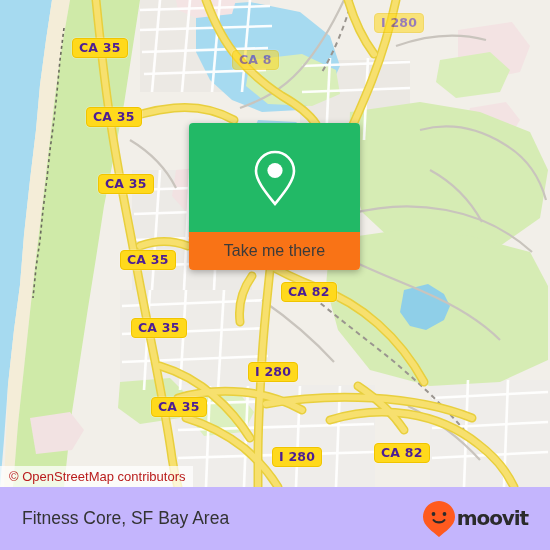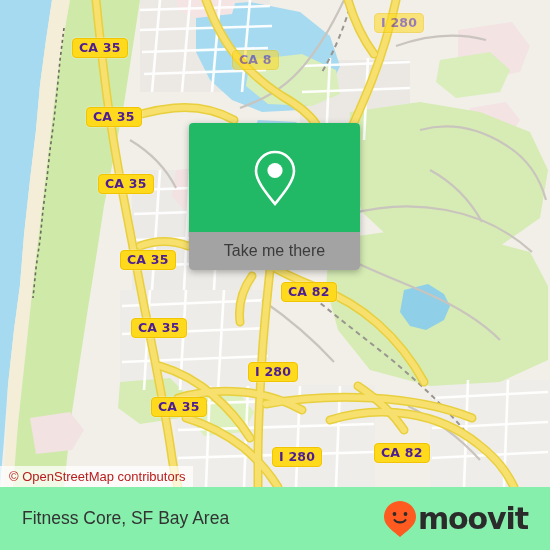--- a/index.html
+++ b/index.html
@@ -46,21 +46,21 @@
     box-shadow:0 2px 7px rgba(0,0,0,.30);
     background:#ffffff;
   }
   #card-green{
     height:109px;
     background:#22b966;
     display:flex; align-items:center; justify-content:center;
   }
   #card-button{
     height:38px;
-    background:#a3a3a3;
+    background:#f97316;
     display:flex; align-items:center; justify-content:center;
     color:#3b3b3b;
     font-size:16px;
     cursor:pointer;
   }
 
   
   #osm-attrib{
     position:absolute; left:0; top:466px;
     height:21px;
@@ -69,34 +69,34 @@
     background:rgba(255,255,255,.72);
     color:#b91c1c;
     font-size:13px;
     white-space:nowrap;
   }
 
   
   #footer{
     position:absolute; left:0; top:487px;
     width:550px; height:63px;
-    background:#86efac;
+    background:#c4b5fd;
     display:flex; align-items:center; justify-content:space-between;
     padding:0 22px 0 22px;
   }
   #footer-title{
     font-size:17.5px;
     color:#333333;
     white-space:nowrap;
   }
   #moovit-logo{
     display:flex; align-items:center; gap:1px;
   }
   #moovit-wordmark{
-    font-size:30px;
+    font-size:20px;
     font-weight:bold;
     letter-spacing:-1.1px;
     color:#2b2b2b;
     line-height:31px;
     font-family:"DejaVu Sans", sans-serif;
   }
 </style>
 </head>
 <body>
 

